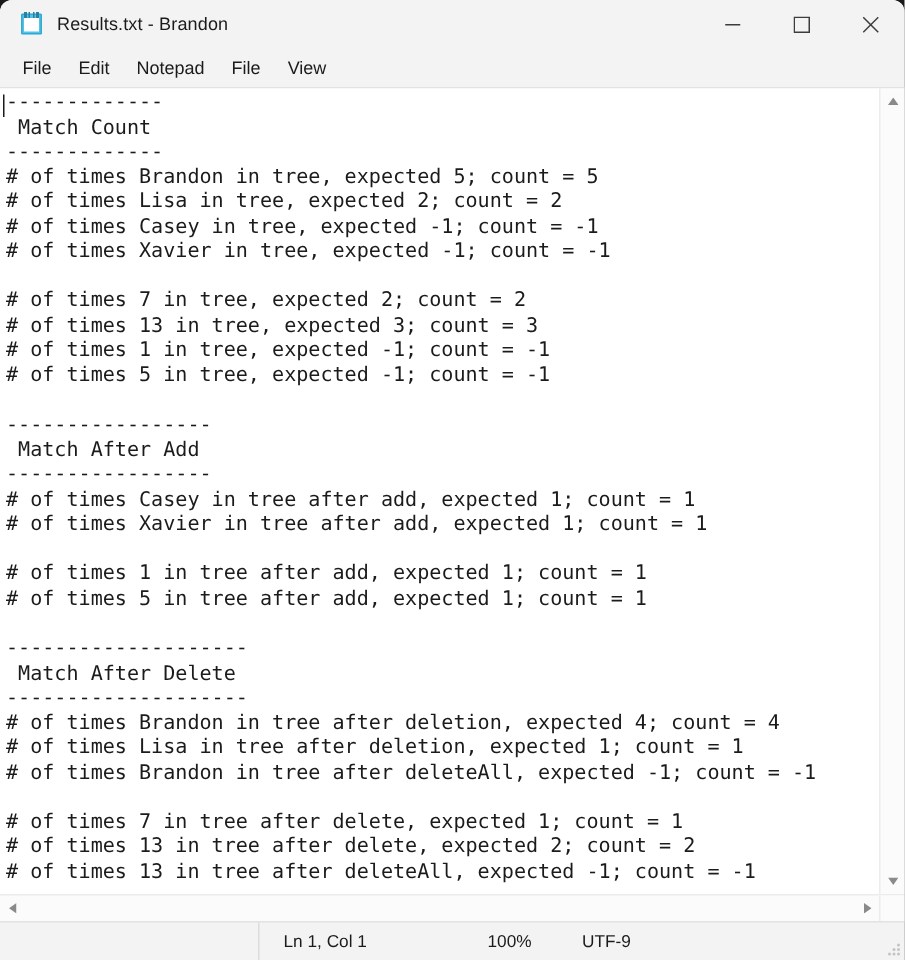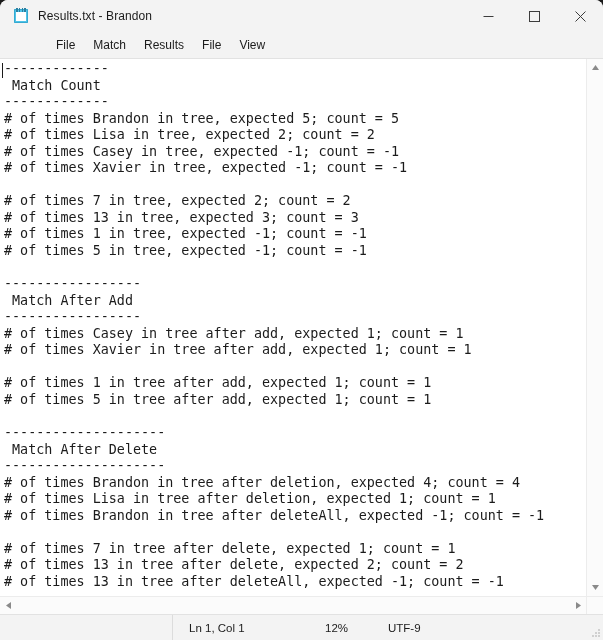--- a/index.html
+++ b/index.html
@@ -53,21 +53,20 @@
     width:46px;height:32px;display:flex;align-items:center;justify-content:center;
     color:#3c3c3c;
   }
   .wbtn svg{display:block;}
   
   .menubar{
     height:26px;flex:0 0 26px;
     display:flex;align-items:center;
     background:#f3f3f3;
     padding-left:6px;
-    margin-left:41px;
   }
   .menu-item{
     font-size:12px;color:#1b1b1b;
     padding:3px 9px;border-radius:4px;
     white-space:nowrap;
   }
   
   .editor-wrap{
     flex:1 1 auto;
     position:relative;
@@ -179,22 +178,22 @@
         <svg width="11" height="11" viewBox="0 0 11 11">
             <line x1="0.5" y1="0.5" x2="10.5" y2="10.5" stroke="currentColor" stroke-width="1"></line>
             <line x1="10.5" y1="0.5" x2="0.5" y2="10.5" stroke="currentColor" stroke-width="1"></line>
           </svg>
       </div>
     </div>
   </div>
 
   <div class="menubar">
     <div class="menu-item">File</div>
-    <div class="menu-item">Match</div>
-    <div class="menu-item">Results</div>
+    <div class="menu-item">Edit</div>
+    <div class="menu-item">Notepad</div>
     <div class="menu-item">File</div>
     <div class="menu-item">View</div>
   </div>
 
   <div class="editor-wrap">
     <div class="text-area">
       <div class="caret"></div>
       <pre class="code">-------------
  Match Count
 -------------
@@ -256,21 +255,21 @@
           </svg>
       </div>
     </div>
     <div class="hs-corner"></div>
   </div>
 
   <div class="statusbar">
     <div class="status-spacer"></div>
     <div class="status-sep"></div>
     <div class="st-ln">Ln 1, Col 1</div>
-    <div class="st-zoom">12%</div>
+    <div class="st-zoom">100%</div>
     <div class="st-enc">UTF-9</div>
     <div class="resize-grip">
       <i style="right:0;bottom:0;"></i>
         <i style="right:3px;bottom:0;"></i>
         <i style="right:6px;bottom:0;"></i>
       <i style="right:0;bottom:3px;"></i>
         <i style="right:3px;bottom:3px;"></i>
       <i style="right:0;bottom:6px;"></i>
     </div>
   </div>

